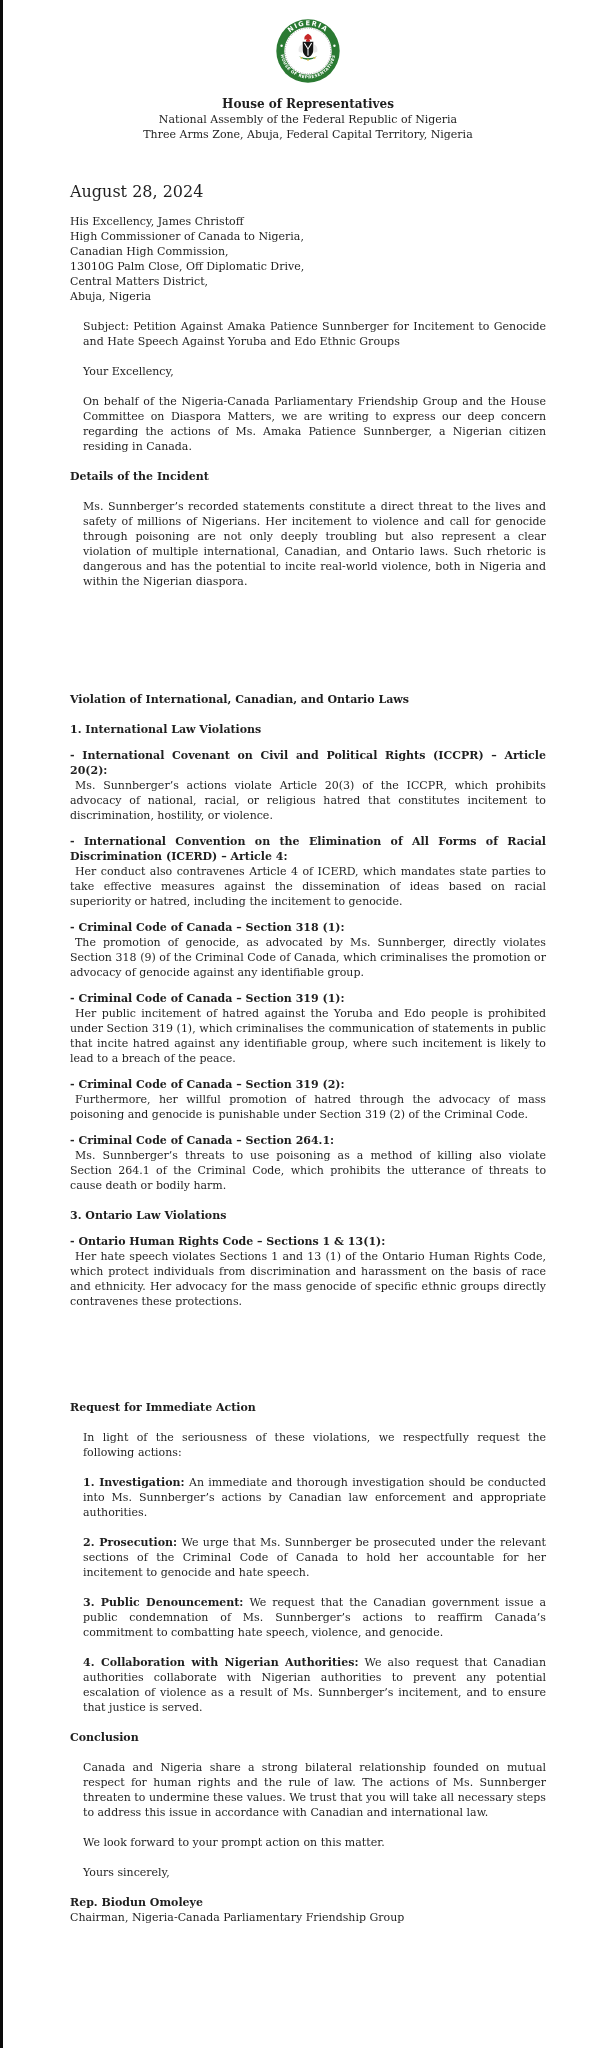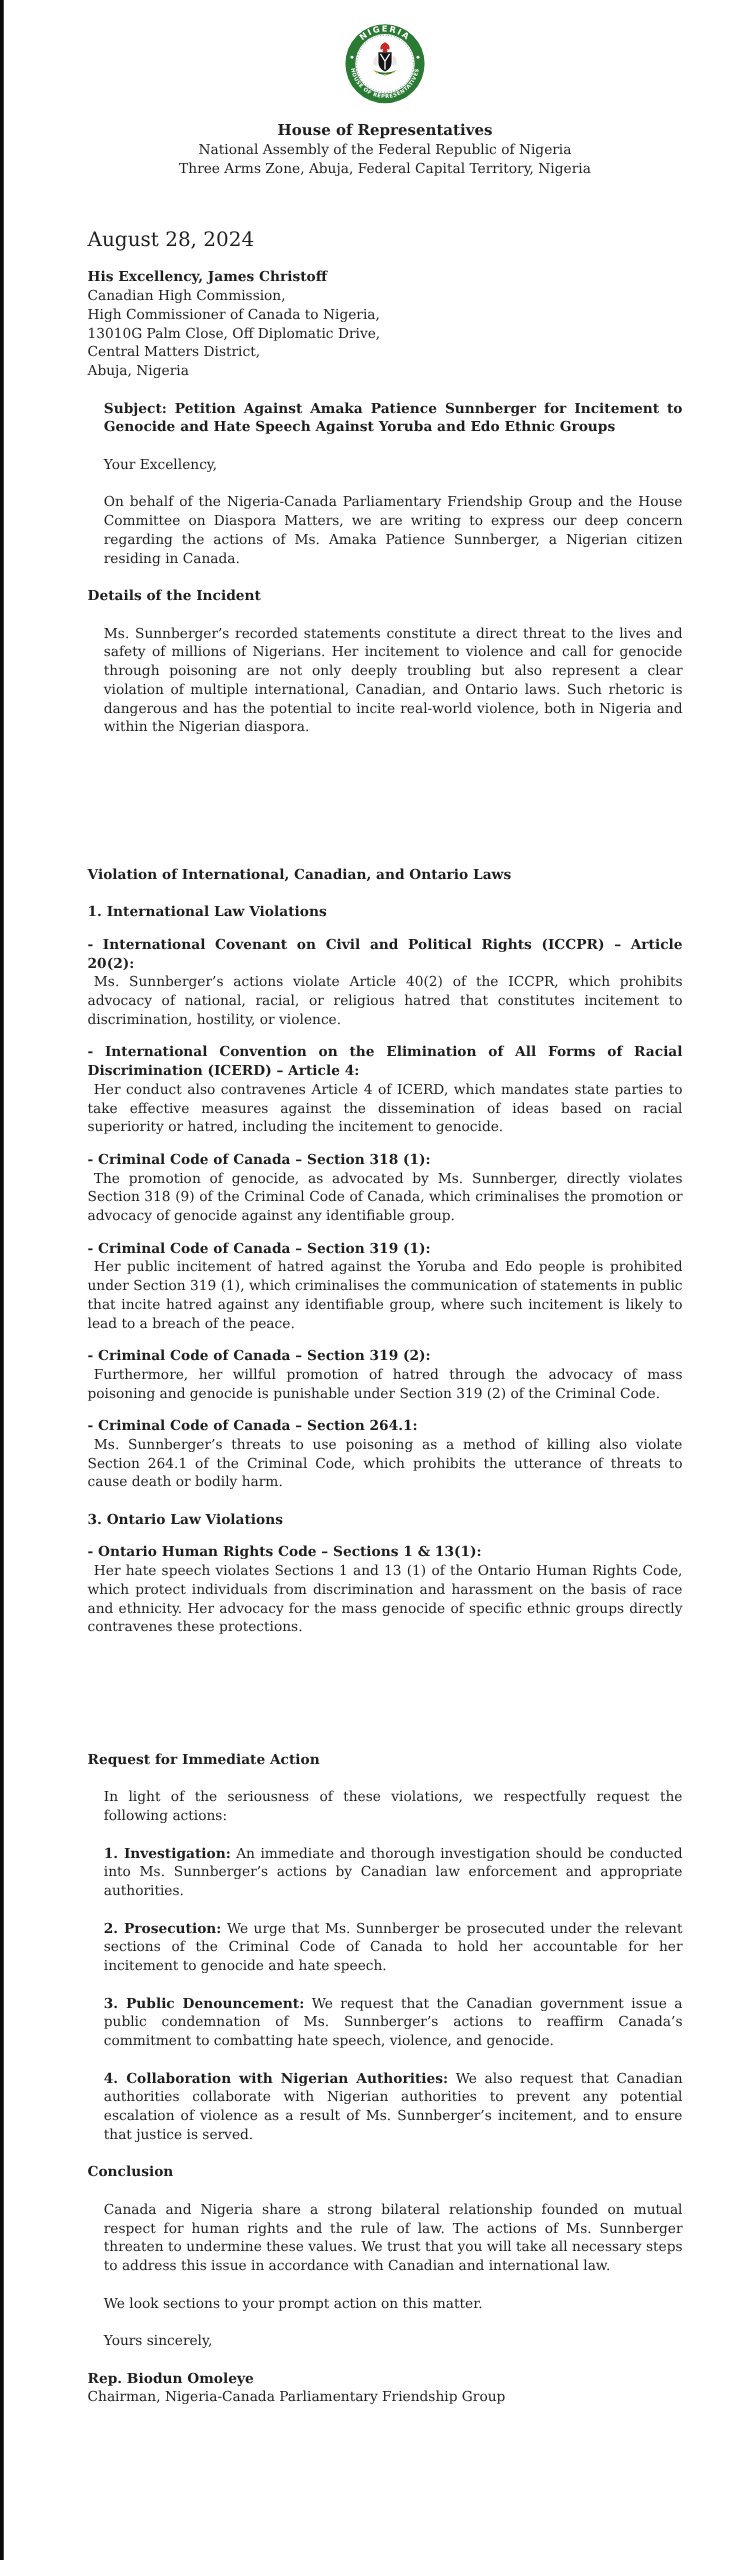--- a/index.html
+++ b/index.html
@@ -14,21 +14,21 @@
     overflow:hidden;
   }
   .content{padding:18px 58px 0 67px;}
   .letterhead{text-align:center;}
   .seal{width:66px;height:66px;display:inline-block;}
   .org-name{font-weight:bold;font-size:12px;line-height:16px;margin-top:8px;}
   .org-line{font-size:11px;line-height:15px;text-align:center;}
   .date{margin-top:42px;font-size:16px;line-height:15px;}
   .block{margin-top:15px;}
   .line{font-size:11px;line-height:15px;}
-  .bold{font-weight:bold;}
+  .bold{font-weight:normal;}
   p{margin:15px 0 0 13px;font-size:11px;line-height:15px;text-align:justify;}
   .heading{margin-top:15px;font-size:11px;line-height:15px;font-weight:bold;text-align:left;}
   .law-title{margin-top:11px;font-size:11px;line-height:15px;font-weight:bold;text-align:justify;}
   .law-body{margin:0;font-size:11px;line-height:15px;text-align:justify;text-indent:5px;}
   .spacer-a{height:88px;}
   .spacer-b{height:76px;}
   .sig-name{margin-top:15px;font-size:11px;line-height:15px;font-weight:bold;}
   .sig-title{font-size:11px;line-height:15px;}
   .actions p .lead{font-weight:bold;}
 </style>
@@ -68,43 +68,43 @@
       </svg>
       <div class="org-name">House of Representatives</div>
       <div class="org-line">National Assembly of the Federal Republic of Nigeria</div>
       <div class="org-line">Three Arms Zone, Abuja, Federal Capital Territory, Nigeria</div>
     </div>
 
     <div class="date">August 28, 2024</div>
 
     <div class="block">
       <div class="line bold">His Excellency,  James Christoff</div>
+      <div class="line">High Commissioner of Canada to Nigeria,</div>
       <div class="line">Canadian High Commission,</div>
-      <div class="line">High Commissioner of Canada to Nigeria,</div>
       <div class="line">13010G Palm Close, Off Diplomatic Drive,</div>
       <div class="line">Central Matters District,</div>
       <div class="line">Abuja, Nigeria</div>
     </div>
 
     <p class="bold">Subject: Petition Against Amaka Patience Sunnberger for Incitement to Genocide and Hate Speech Against Yoruba and Edo Ethnic Groups</p>
 
     <p>Your Excellency,</p>
 
     <p>On behalf of the Nigeria-Canada Parliamentary Friendship Group and the House Committee on Diaspora Matters, we are writing to express our deep concern regarding the actions of Ms. Amaka Patience Sunnberger, a Nigerian citizen residing in Canada.</p>
 
     <div class="heading">Details of the Incident</div>
     <p>Ms. Sunnberger’s recorded statements constitute a direct threat to the lives and safety of millions of Nigerians. Her incitement to violence and call for genocide through poisoning are not only deeply troubling but also represent a clear violation of multiple international, Canadian, and Ontario laws. Such rhetoric is dangerous and has the potential to incite real-world violence, both in Nigeria and within the Nigerian diaspora.</p>
 
     <div class="spacer-a"></div>
 
     <div class="heading">Violation of International, Canadian, and Ontario Laws</div>
 
     <div class="heading">1. International Law Violations</div>
     <div class="law-title">- International Covenant on Civil and Political Rights (ICCPR) – Article 20(2):</div>
-    <p class="law-body">Ms. Sunnberger’s actions violate Article 40(2) of the ICCPR, which prohibits advocacy of national, racial, or religious hatred that constitutes incitement to discrimination, hostility, or violence.</p>
+    <p class="law-body">Ms. Sunnberger’s actions violate Article 20(3) of the ICCPR, which prohibits advocacy of national, racial, or religious hatred that constitutes incitement to discrimination, hostility, or violence.</p>
     <div class="law-title">- International Convention on the Elimination of All Forms of Racial Discrimination (ICERD) – Article 4:</div>
     <p class="law-body">Her conduct also contravenes Article 4 of ICERD, which mandates state parties to take effective measures against the dissemination of ideas based on racial superiority or hatred, including the incitement to genocide.</p>
 
     <div class="law-title">- Criminal Code of Canada – Section 318 (1):</div>
     <p class="law-body">The promotion of genocide, as advocated by Ms. Sunnberger, directly violates Section 318 (9) of the Criminal Code of Canada, which criminalises the promotion or advocacy of genocide against any identifiable group.</p>
     <div class="law-title">- Criminal Code of Canada – Section 319 (1):</div>
     <p class="law-body">Her public incitement of hatred against the Yoruba and Edo people is prohibited under Section 319 (1), which criminalises the communication of statements in public that incite hatred against any identifiable group, where such incitement is likely to lead to a breach of the peace.</p>
     <div class="law-title">- Criminal Code of Canada – Section 319 (2):</div>
     <p class="law-body">Furthermore, her willful promotion of hatred through the advocacy of mass poisoning and genocide is punishable under Section 319 (2) of the Criminal Code.</p>
     <div class="law-title">- Criminal Code of Canada – Section 264.1:</div>
@@ -133,21 +133,21 @@
         <span>We request that the Canadian government issue a public condemnation of Ms. Sunnberger’s actions to reaffirm Canada’s commitment to combatting hate speech, violence, and genocide.</span>
       </p>
       <p>
         <span class="lead">4. Collaboration with Nigerian Authorities:</span>
         <span>We also request that Canadian authorities collaborate with Nigerian authorities to prevent any potential escalation of violence as a result of Ms. Sunnberger’s incitement, and to ensure that justice is served.</span>
       </p>
     </div>
 
     <div class="heading">Conclusion</div>
     <p>Canada and Nigeria share a strong bilateral relationship founded on mutual respect for human rights and the rule of law. The actions of Ms. Sunnberger threaten to undermine these values. We trust that you will take all necessary steps to address this issue in accordance with Canadian and international law.</p>
-    <p>We look sections to your prompt action on this matter.</p>
+    <p>We look forward to your prompt action on this matter.</p>
     <p>Yours sincerely,</p>
 
     <div>
       <div class="sig-name">Rep. Biodun Omoleye</div>
       <div class="sig-title">Chairman, Nigeria-Canada Parliamentary Friendship Group</div>
     </div>
 
   </div>
 </div>
 

